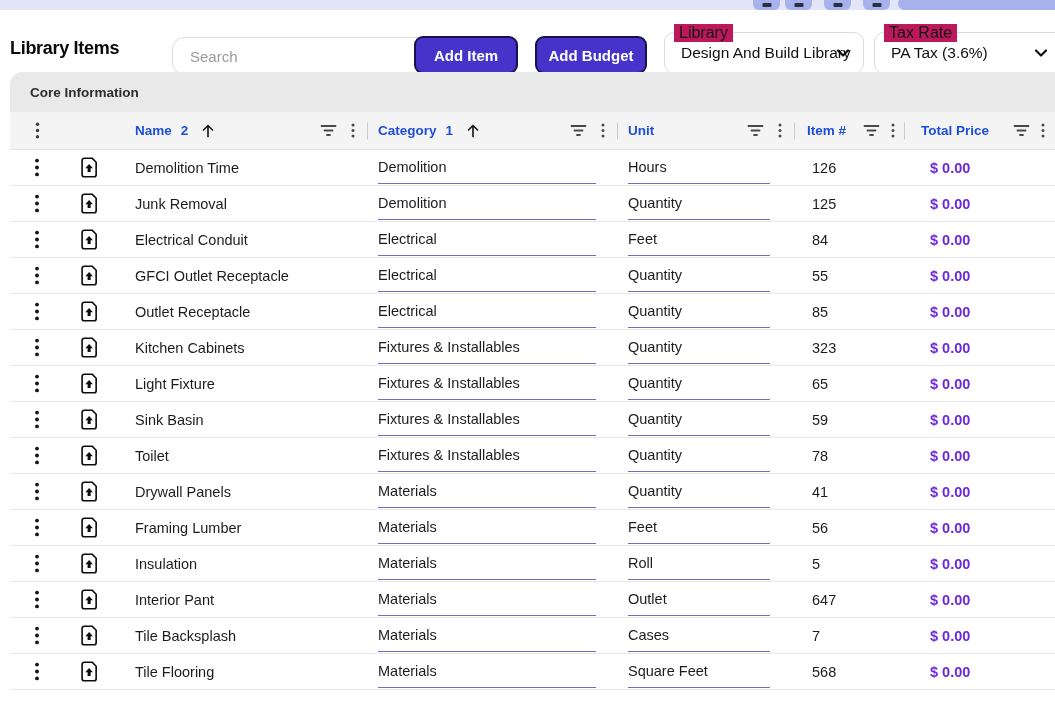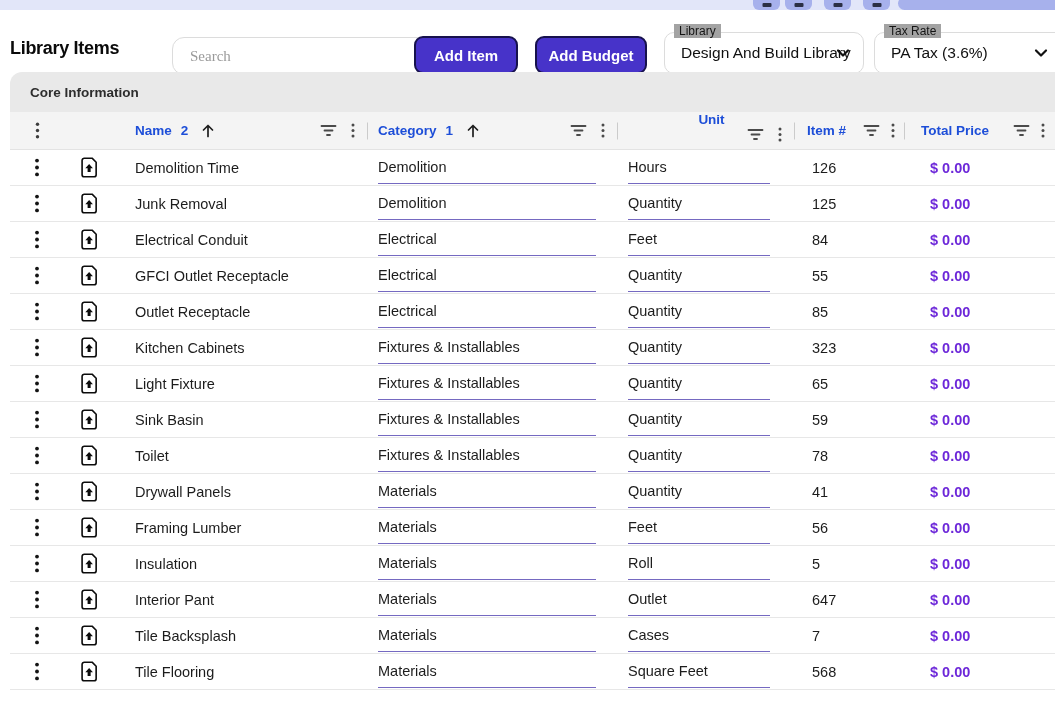--- a/index.html
+++ b/index.html
@@ -23,45 +23,45 @@
   .topbar{position:absolute;top:0;left:0;width:100%;height:10px;background:var(--topbar-bg);}
   .chip{position:absolute;background:var(--chip);border-radius:6px;width:27px;height:16px;top:-6px;}
   .chip .glyph{position:absolute;left:50%;transform:translateX(-50%);bottom:3px;width:9px;height:4px;background:#2b2f45;border-radius:1px;}
   .chip.c1{left:753px}.chip.c2{left:785px}.chip.c3{left:824px}.chip.c4{left:863px}
   .pill{position:absolute;left:898px;top:-3px;width:175px;height:13px;border-radius:7px;background:var(--chip);}
 
   
   .app-header{position:absolute;top:10px;left:0;width:100%;height:62px;background:#fff;}
   .title{position:absolute;left:10px;top:28px;font-size:18px;font-weight:bold;color:#0a0a0a;letter-spacing:-0.3px;white-space:nowrap;}
   .search{position:absolute;left:172px;top:27px;width:292px;height:38px;border:1px solid #dcdcdc;border-radius:12px;
-    padding:0 12px 0 17px;font-size:15px;color:#222;outline:none;font-family:Liberation Serif, serif;background:#fff;}
+    padding:0 12px 0 17px;font-size:15px;color:#222;outline:none;font-family:Liberation Sans, sans-serif;background:#fff;}
   .search::placeholder{color:#9a9a9a;}
   .btn{position:absolute;top:26px;height:38px;background:var(--accent);color:#fff;font-weight:bold;font-size:15px;
     border:2px solid var(--accent-border);border-radius:9px;cursor:pointer;font-family:inherit;}
   .btn-add-item{left:414px;width:104px;}
   .btn-add-budget{left:535px;width:112px;}
   .select{position:absolute;top:22px;height:42px;border:1px solid #dcdcdc;border-radius:10px;background:#fff;cursor:pointer;}
   .sel-library{left:664px;width:200px;}
   .sel-tax{left:874px;width:200px;}
-  .select .flabel{position:absolute;top:-9px;left:9px;background:#a3a3a3;padding:0 5px;font-size:12px;color:#151515;white-space:nowrap;text-align:center;}
+  .select .flabel{position:absolute;top:-9px;left:9px;background:#be185d;padding:0 5px;font-size:16px;color:#151515;white-space:nowrap;text-align:center;}
   .select .val{position:absolute;left:16px;top:50%;transform:translateY(-50%);font-size:15.5px;color:#101010;white-space:nowrap;}
   .select .chev{position:absolute;right:12px;top:50%;transform:translateY(-50%);display:flex;}
   .sel-tax .chev{right:auto;left:158px;}
 
   
   .panel{position:absolute;top:72px;left:10px;width:1045px;border-radius:12px 0 0 0;overflow:hidden;background:#fff;}
   .section-head{height:40px;background:var(--section-bg);display:flex;align-items:center;padding-left:20px;
     font-size:13.5px;font-weight:bold;color:#2d2d2d;}
   .grid{display:grid;grid-template-columns:54px 51px 253px 250px 177px 110px 1fr;}
   .thead{background:var(--thead-bg);height:38px;border-bottom:1px solid #e3e3e3;}
   .hc{display:flex;align-items:center;position:relative;font-size:13.5px;font-weight:bold;color:#1d4ed8;text-align:center;}
   .hc.hdiv::after{content:"";position:absolute;right:0;top:50%;transform:translateY(-50%);width:1px;height:17px;background:#cbcbcb;}
   .hc-name{padding-left:20px;}
   .hc-cat{padding-left:10px;}
-  .hc-unit{padding-left:10px;flex-direction:column;}
+  .hc-unit{padding-left:10px;}
   .hc-item{padding-left:12px;}
   .hc-price{padding-left:16px;}
   .hsortnum{margin-left:9px;}
   .sort-arrow{margin-left:13px;display:flex;}
   .hicons{margin-left:auto;display:flex;align-items:center;gap:14px;padding-right:13px;}
   .iconbtn{display:flex;align-items:center;cursor:pointer;background:none;border:none;padding:0;}
 
   
   .trow{height:36px;background:#fff;border-bottom:1px solid var(--row-border);}
   .cell{display:flex;align-items:center;font-size:14.5px;color:#1c1c1c;}

